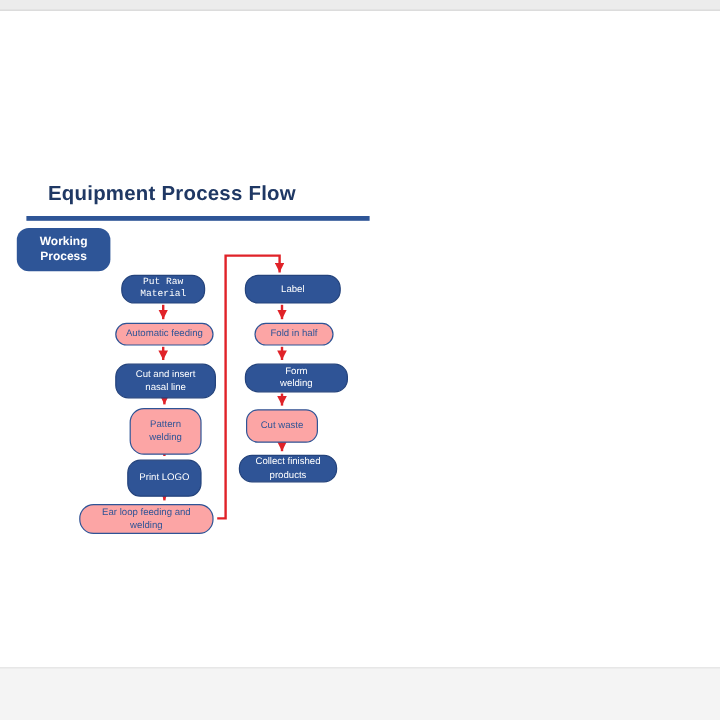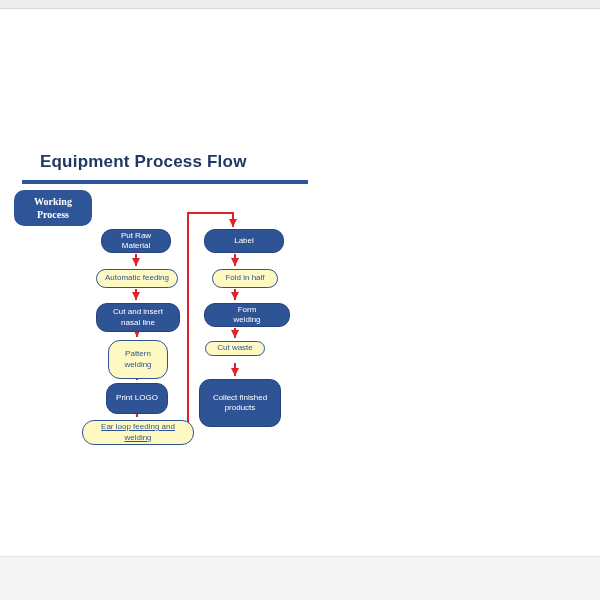--- a/index.html
+++ b/index.html
@@ -22,45 +22,45 @@
   }
   .title-rule{
     position:absolute;left:22px;top:180px;width:286px;height:4px;
     background:#2e5597;
   }
   .badge{
     position:absolute;left:14px;top:190px;width:78px;height:36px;
     background:#2e5597;border-radius:10px;
     color:#ffffff;font-weight:bold;font-size:10px;line-height:1.3;
     display:flex;align-items:center;justify-content:center;
-    text-align:center;white-space:pre-line;font-family:Liberation Serif, serif;
+    text-align:center;white-space:pre-line;
   }
   .node{
     position:absolute;box-sizing:border-box;
     display:flex;align-items:center;justify-content:center;
     text-align:center;white-space:pre-line;
     font-size:8px;line-height:1.3;border-radius:11px;
   }
   .node.filled{background:#2f5496;color:#ffffff;border:1px solid #24437c;}
-  .node.outline{background:#fef9c3;color:#2f5496;border:1.5px solid #2f5496;}
+  .node.outline{background:#fca5a5;color:#2f5496;border:1.5px solid #2f5496;}
   .arrow-layer{position:absolute;left:0;top:0;width:600px;height:600px;pointer-events:none;}
 
   
-  .n-l0{left:101px;top:229px;width:70px;height:24px;}
+  .n-l0{left:101px;top:229px;width:70px;height:24px;font-family:Liberation Mono, monospace;}
   .n-l1{left:96px;top:269px;width:82px;height:19px;border-radius:10px;}
   .n-l2{left:96px;top:303px;width:84px;height:29px;}
   .n-l3{left:108px;top:340px;width:60px;height:39px;border-radius:12px;}
   .n-l4{left:106px;top:383px;width:62px;height:31px;}
-  .n-l5{left:82px;top:420px;width:112px;height:25px;border-radius:12px;text-decoration:underline;}
+  .n-l5{left:66px;top:420px;width:112px;height:25px;border-radius:12px;}
   
   .n-r0{left:204px;top:229px;width:80px;height:24px;}
   .n-r1{left:212px;top:269px;width:66px;height:19px;border-radius:10px;}
   .n-r2{left:204px;top:303px;width:86px;height:24px;}
-  .n-r3{left:205px;top:341px;width:60px;height:15px;border-radius:10px;}
-  .n-r4{left:199px;top:379px;width:82px;height:48px;}
+  .n-r3{left:205px;top:341px;width:60px;height:28px;border-radius:10px;}
+  .n-r4{left:199px;top:379px;width:82px;height:23px;}
 </style>
 </head>
 <body>
 
 <div class="top-strip"></div>
 <div class="bottom-strip"></div>
 
 <div class="slide-title">Equipment Process Flow</div>
 <div class="title-rule"></div>
 <div class="badge">Working

